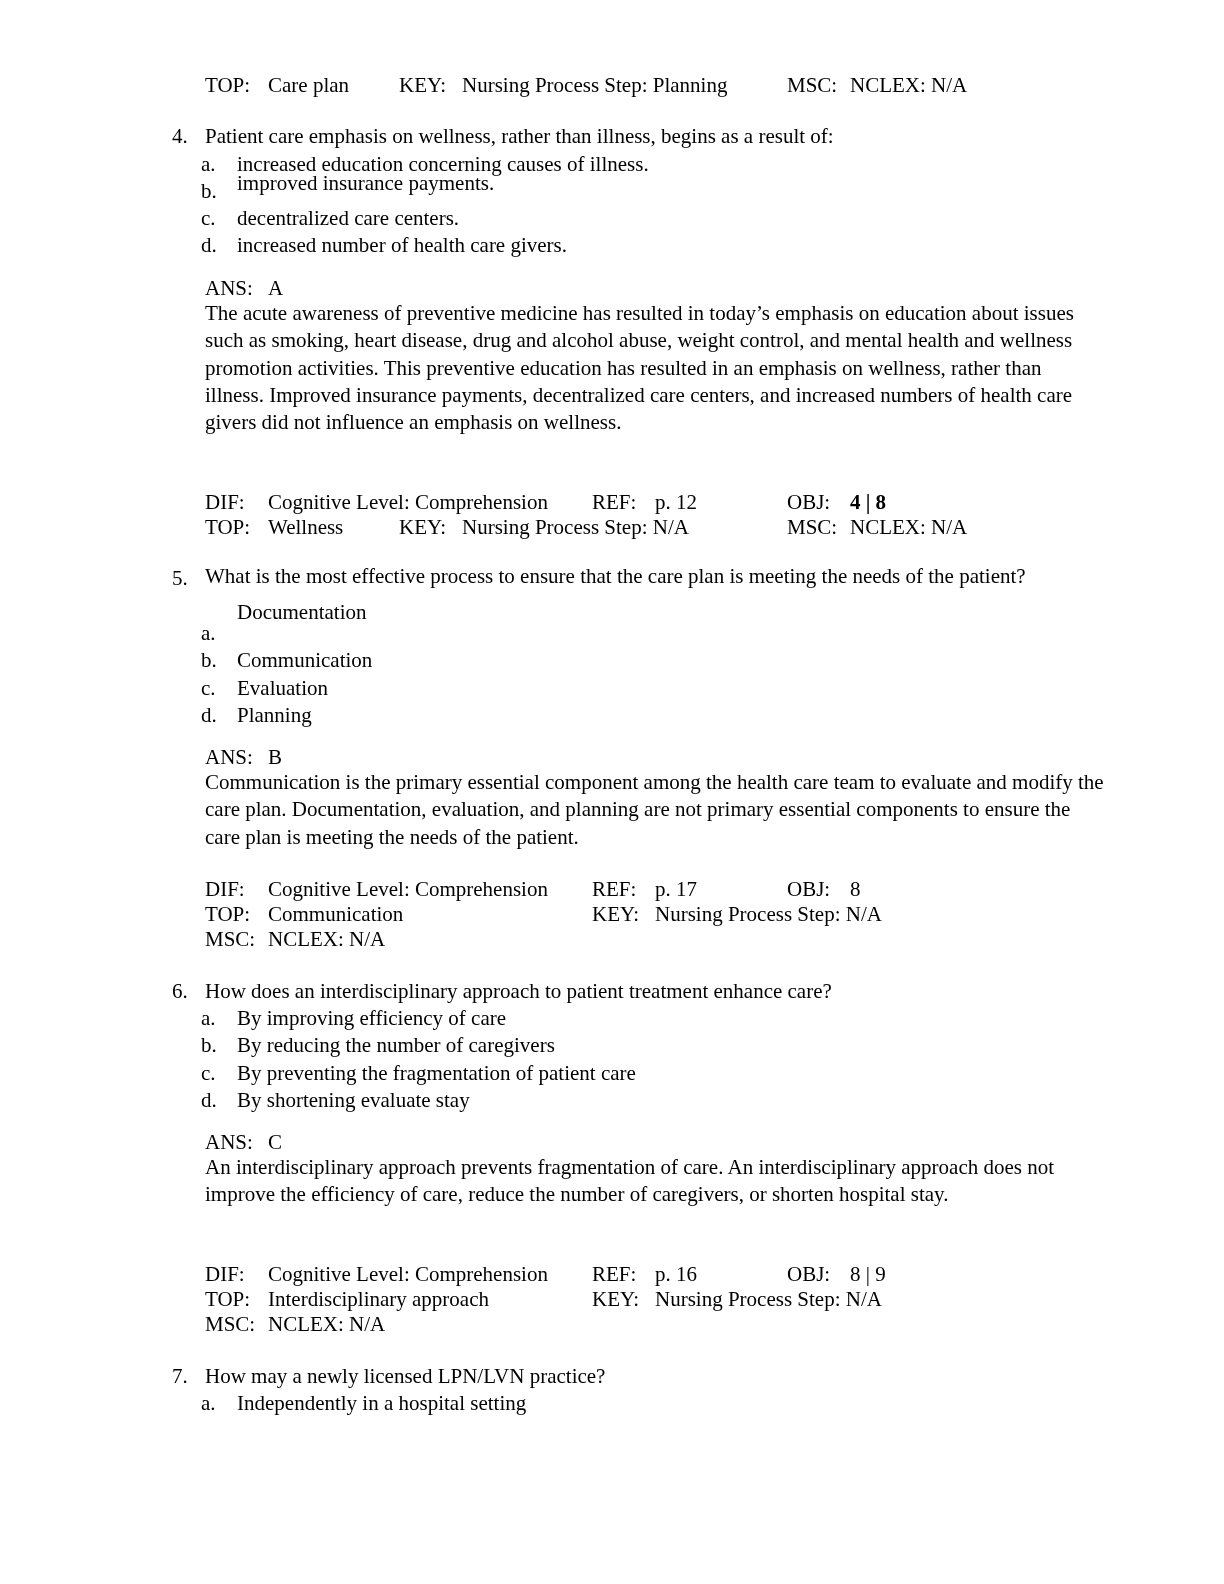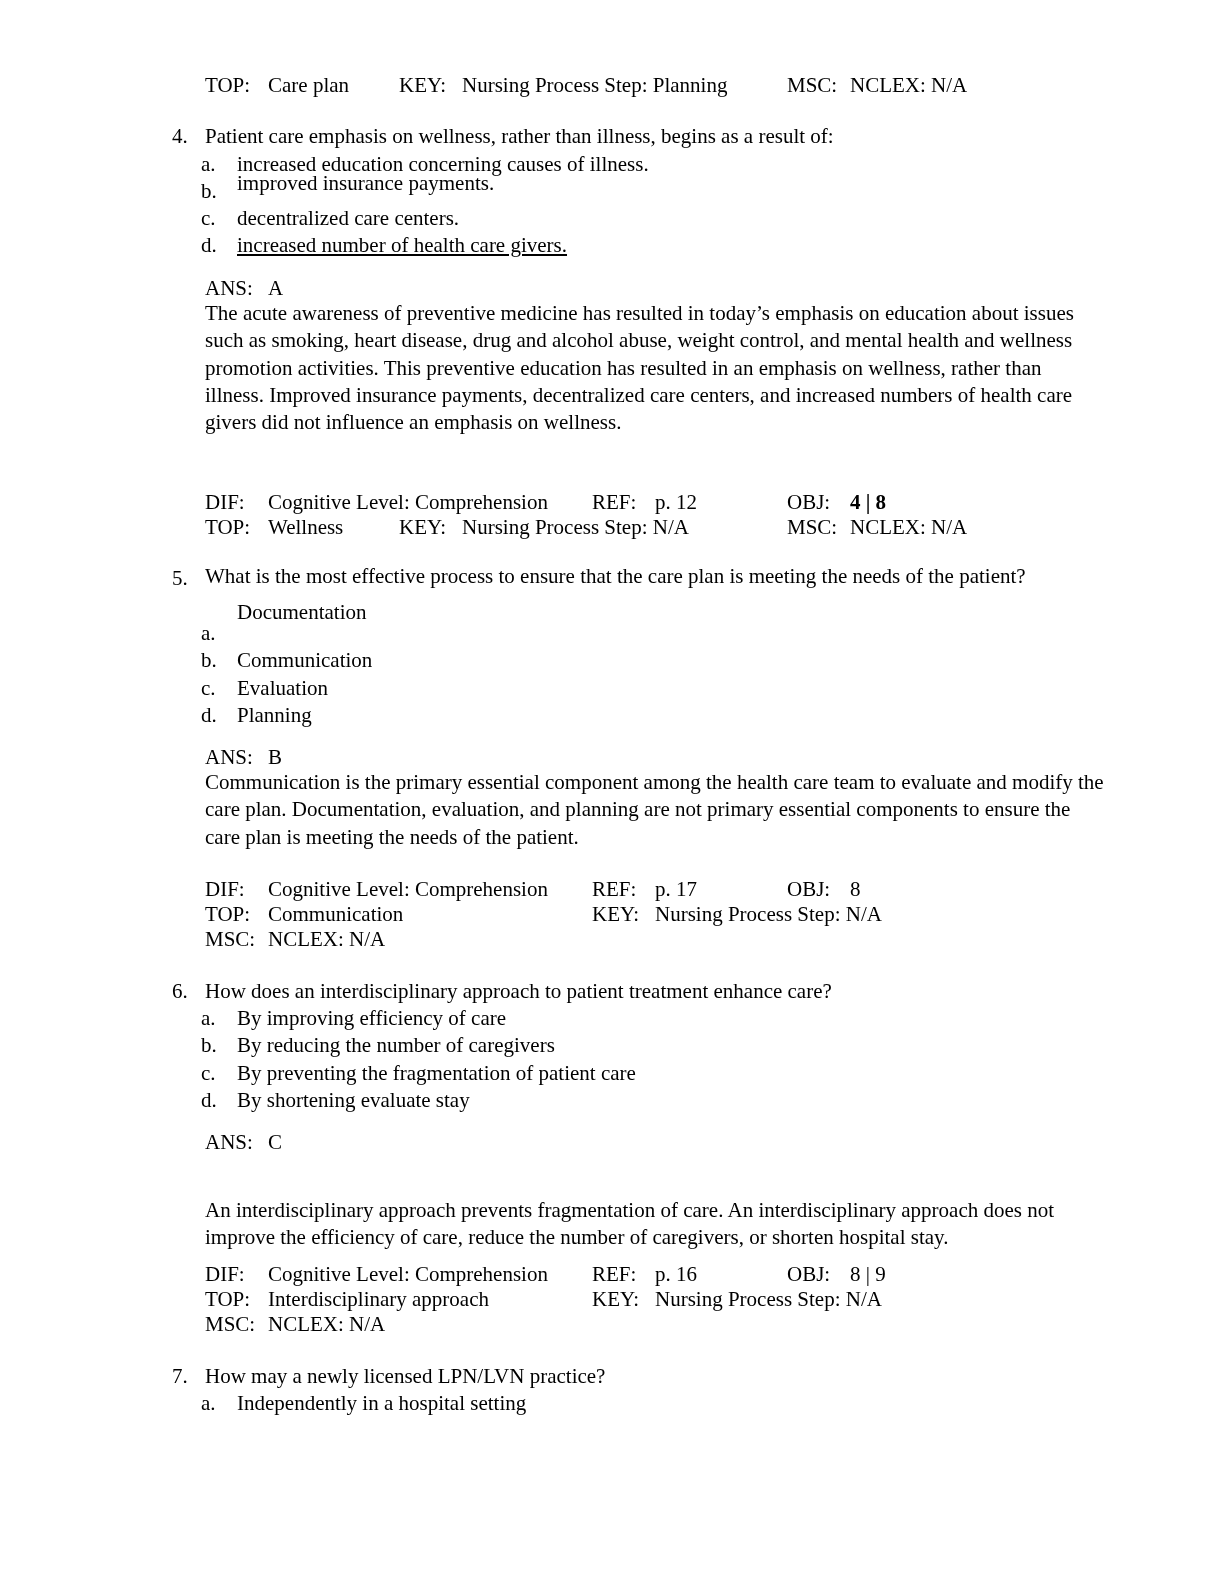--- a/index.html
+++ b/index.html
@@ -30,21 +30,21 @@
 <div>
   <span class="abs qnum" style="top:126px;">4.</span>
   <span class="abs" style="left:205px; top:126px;">Patient care emphasis on wellness, rather than illness, begins as a result of:</span>
   <span class="abs opt-letter" style="top:154px;">a.</span>
   <span class="abs opt-text" style="top:154px;text-align:right;">increased education concerning causes of illness.</span>
   <span class="abs opt-letter" style="top:181px;">b.</span>
   <span class="abs opt-text" style="top:165px;margin-top:8px;">improved insurance payments.</span>
   <span class="abs opt-letter" style="top:208px;">c.</span>
   <span class="abs opt-text" style="top:208px;">decentralized care centers.</span>
   <span class="abs opt-letter" style="top:235px;">d.</span>
-  <span class="abs opt-text" style="top:235px;text-decoration:underline;">increased number of health care givers.</span>
+  <span class="abs opt-text" style="top:235px;">increased number of health care givers.</span>
 
   <span class="abs" style="left:205px; top:278px;">ANS:</span>
   <span class="abs" style="left:268px; top:278px;">A</span>
   <div class="para" style="top:300px;">The acute awareness of preventive medicine has resulted in today’s emphasis on education about issues such as smoking, heart disease, drug and alcohol abuse, weight control, and mental health and wellness promotion activities. This preventive education has resulted in an emphasis on wellness, rather than illness. Improved insurance payments, decentralized care centers, and increased numbers of health care givers did not influence an emphasis on wellness.</div>
 
   <span class="abs" style="left:205px; top:492px;">DIF:</span>
   <span class="abs" style="left:268px; top:492px;">Cognitive Level: Comprehension</span>
   <span class="abs" style="left:592px; top:492px;">REF:</span>
   <span class="abs" style="left:655px; top:492px;">p. 12</span>
   <span class="abs" style="left:787px; top:492px;">OBJ:</span>
@@ -94,21 +94,21 @@
   <span class="abs opt-text" style="top:1008px;">By improving efficiency of care</span>
   <span class="abs opt-letter" style="top:1035px;">b.</span>
   <span class="abs opt-text" style="top:1035px;">By reducing the number of caregivers</span>
   <span class="abs opt-letter" style="top:1063px;">c.</span>
   <span class="abs opt-text" style="top:1063px;">By preventing the fragmentation of patient care</span>
   <span class="abs opt-letter" style="top:1090px;">d.</span>
   <span class="abs opt-text" style="top:1090px;">By shortening evaluate stay</span>
 
   <span class="abs" style="left:205px; top:1132px;">ANS:</span>
   <span class="abs" style="left:268px; top:1132px;">C</span>
-  <div class="para" style="top:1154px;margin-top:43px;">An interdisciplinary approach prevents fragmentation of care. An interdisciplinary approach does not improve the efficiency of care, reduce the number of caregivers, or shorten hospital stay.</div>
+  <div class="para" style="top:1154px;">An interdisciplinary approach prevents fragmentation of care. An interdisciplinary approach does not improve the efficiency of care, reduce the number of caregivers, or shorten hospital stay.</div>
 
   <span class="abs" style="left:205px; top:1264px;">DIF:</span>
   <span class="abs" style="left:268px; top:1264px;">Cognitive Level: Comprehension</span>
   <span class="abs" style="left:592px; top:1264px;">REF:</span>
   <span class="abs" style="left:655px; top:1264px;">p. 16</span>
   <span class="abs" style="left:787px; top:1264px;">OBJ:</span>
   <span class="abs" style="left:850px; top:1264px;">8 | 9</span>
   <span class="abs" style="left:205px; top:1289px;">TOP:</span>
   <span class="abs" style="left:268px; top:1289px;">Interdisciplinary approach</span>
   <span class="abs" style="left:592px; top:1289px;">KEY:</span>

